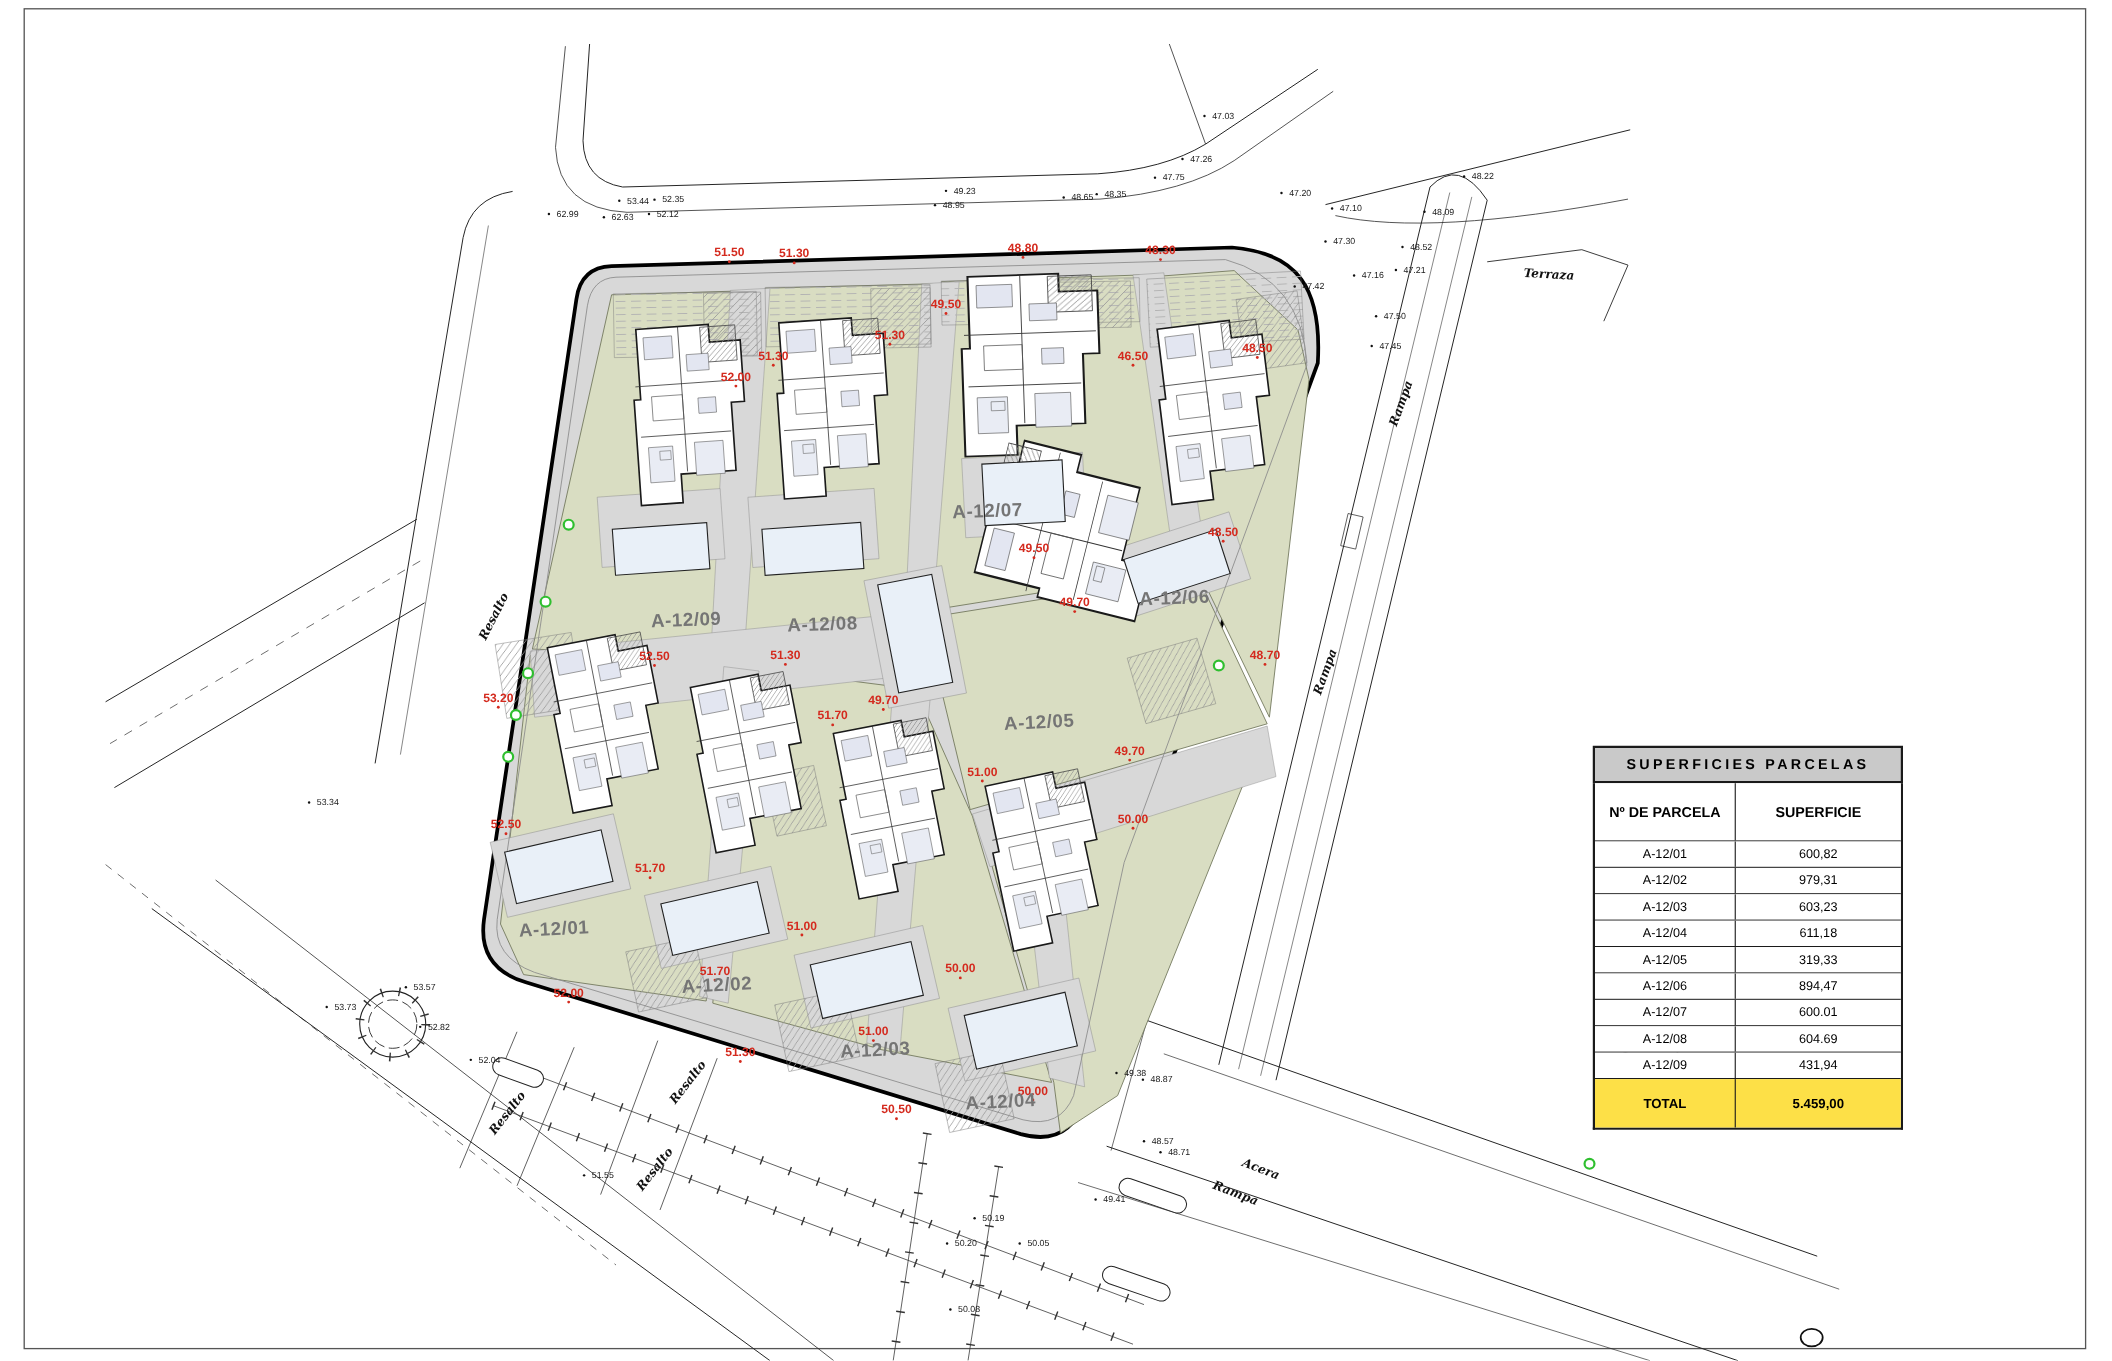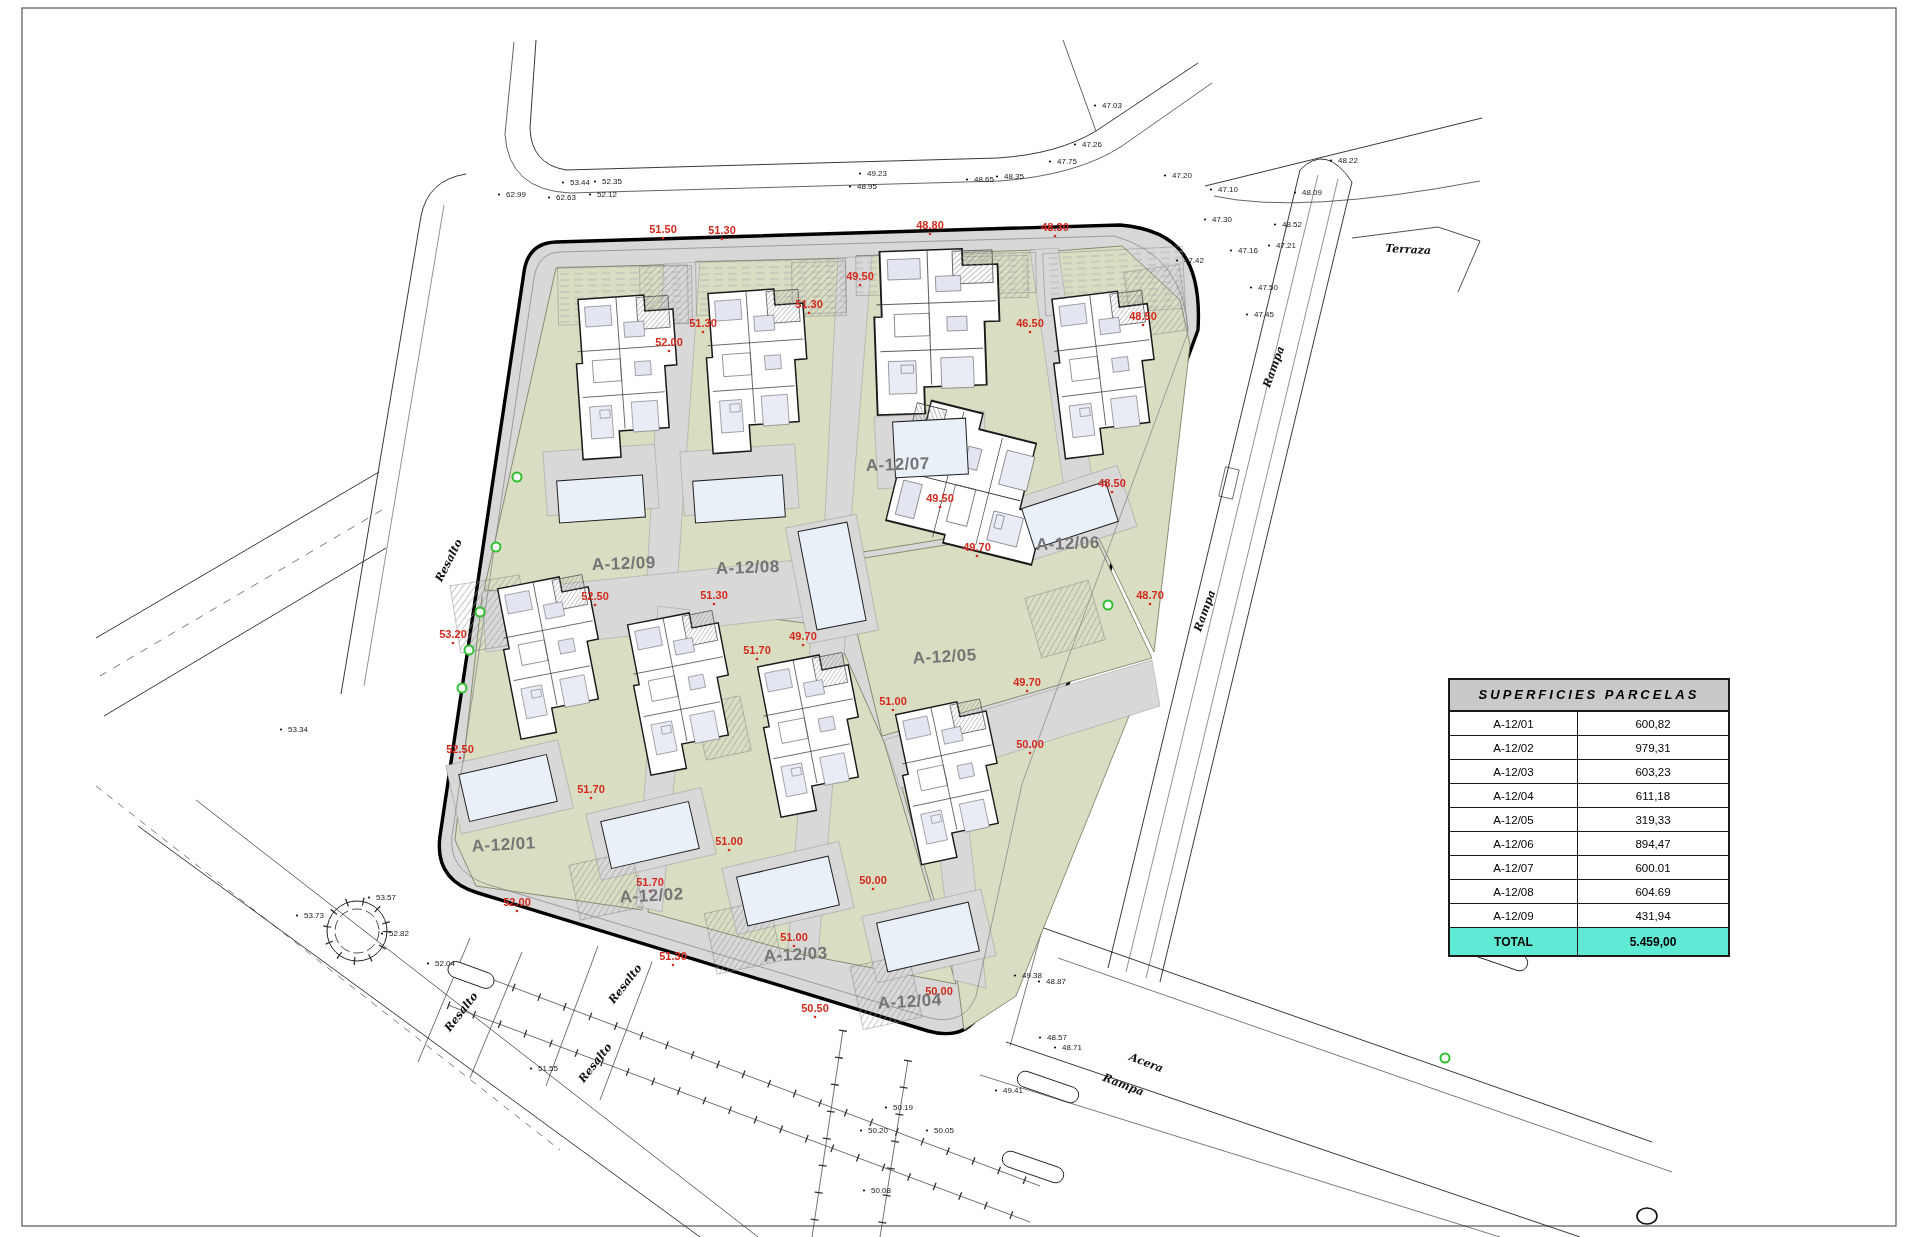--- a/index.html
+++ b/index.html
@@ -8,30 +8,30 @@
   #plan{position:absolute;left:0;top:0;}
   
   text{text-anchor:middle;}
   .lbl-red{font:bold 11px "Liberation Sans",sans-serif;fill:#d42a1e;}
   .lbl-elev{font:8px "Liberation Sans",sans-serif;fill:#1a1a1a;}
   .lbl-parcel{font:bold 17px "Liberation Sans",sans-serif;fill:#757575;letter-spacing:.5px;}
   .lbl-street{font:italic bold 11px "DejaVu Serif",serif;fill:#111;}
   
   #surf-table{position:absolute;left:1448px;top:678px;width:282px;color:#000;}
   #surf-title{height:30px;line-height:30px;text-align:center;background:#c9c9c9;
-      border:2px solid #1a1a1a;font-weight:bold;font-size:13px;letter-spacing:3px;font-style:italic;}
+      border:2px solid #1a1a1a;font-weight:bold;font-size:13px;letter-spacing:3px;}
   #surf-box{border:2px solid #1a1a1a;border-top:none;}
   .thead{display:flex;height:52px;border-bottom:1.5px solid #1a1a1a;background:#fff;}
   .thead>div{display:flex;align-items:center;justify-content:center;font-size:13px;font-weight:bold;}
   .trow{display:flex;height:23px;border-bottom:1px solid #1a1a1a;background:#fff;}
   .trow:last-child{border-bottom:none;}
   .tc{display:flex;align-items:center;justify-content:center;font-size:11.5px;}
   .tc1{width:127px;border-right:1.5px solid #1a1a1a;}
   .tc2{flex:1;}
-  .trow.total{height:27px;background:#5eead4;font-weight:bold;}
+  .trow.total{height:44px;background:#fde047;font-weight:bold;}
   .trow.total .tc{font-size:12px;font-weight:bold;}
 </style>
 </head>
 <body>
 
 <div id="page">
 
 <svg id="plan" width="1920" height="1237" viewBox="0 0 1920 1237" xmlns="http://www.w3.org/2000/svg">
 
   <defs>
@@ -388,20 +388,24 @@
         <circle cx="469" cy="650" r="4.5" fill="#fff" stroke="#2fbf2f" stroke-width="2"></circle>
         <circle cx="462" cy="688" r="4.5" fill="#fff" stroke="#2fbf2f" stroke-width="2"></circle>
         <circle cx="1108" cy="605" r="4.5" fill="#fff" stroke="#2fbf2f" stroke-width="2"></circle>
         <circle cx="1445" cy="1058" r="4.5" fill="#fff" stroke="#2fbf2f" stroke-width="2"></circle>
       </g>
 </svg>
 
 <div id="surf-table">
   <div id="surf-title">SUPERFICIES PARCELAS</div>
   <div id="surf-box">
+    <div class="thead">
+      <div class="tc1">Nº DE PARCELA</div>
+      <div class="tc2">SUPERFICIE</div>
+    </div>
     <div id="table-rows">
           <div class="trow">
             <div class="tc tc1">A-12/01</div>
             <div class="tc tc2">600,82</div>
           </div>
           <div class="trow">
             <div class="tc tc1">A-12/02</div>
             <div class="tc tc2">979,31</div>
           </div>
           <div class="trow">

